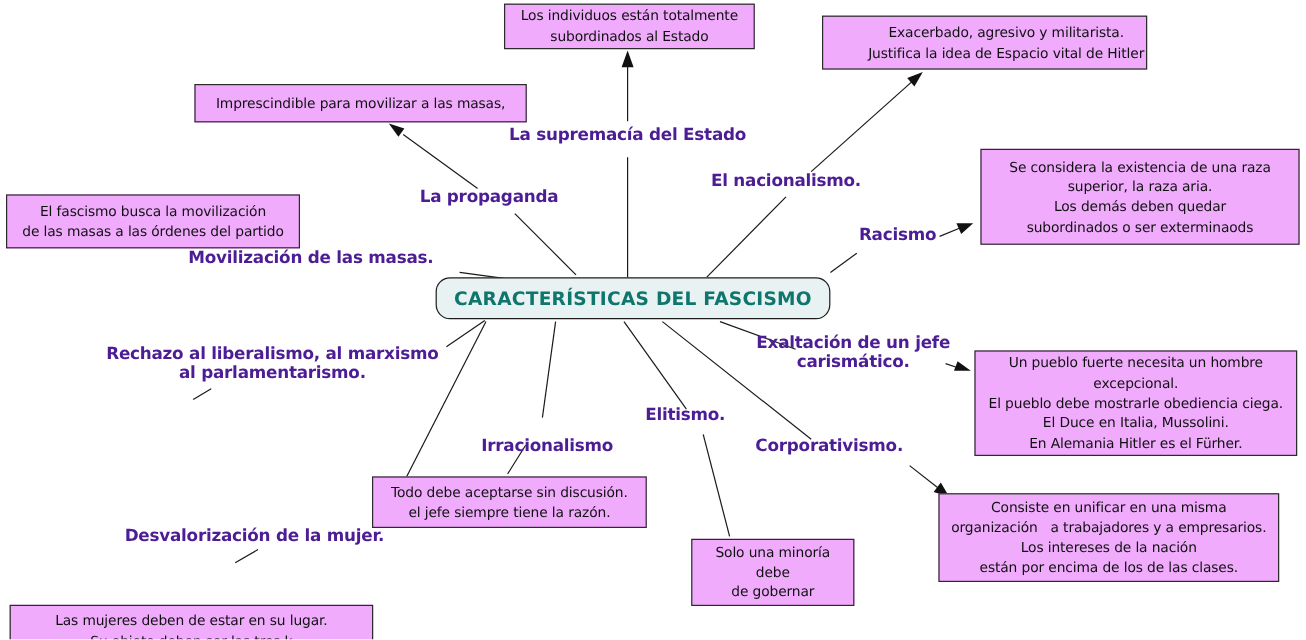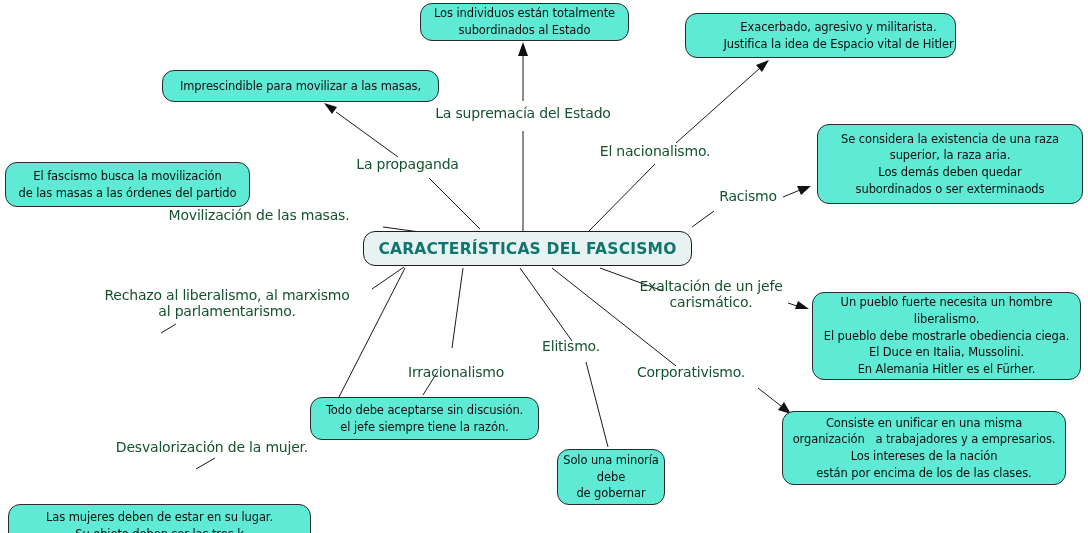--- a/index.html
+++ b/index.html
@@ -5,48 +5,48 @@
   html,body{margin:0;padding:0;background:#ffffff;}
   #canvas{
     position:relative;width:1088px;height:533px;overflow:hidden;
     font-family:"DejaVu Sans","Liberation Sans",sans-serif;background:#ffffff;
   }
   #wires{position:absolute;left:0;top:0;width:1088px;height:533px;}
   #wires line{stroke:#1a1a1a;stroke-width:1;}
   #wires polygon{fill:#111;}
   .concept{
     position:absolute;box-sizing:border-box;
-    background:#5eead4;border:1px solid #2b2b2b;border-radius:12px;
+    background:#f0abfc;border:1px solid #2b2b2b;border-radius:0;
     display:flex;align-items:center;justify-content:center;
     font-size:11.5px;line-height:1.45;color:#101010;
     text-align:center;white-space:pre;letter-spacing:-0.1px;
   }
   .center-concept{
     position:absolute;box-sizing:border-box;
     background:#e9f2f3;border:1.5px solid #1d1d1d;border-radius:12px;
     display:flex;align-items:center;justify-content:center;
     font-size:15.5px;font-weight:bold;color:#0f766e;letter-spacing:0.2px;
     white-space:pre;text-align:center;
   }
   .link-label{
     position:absolute;box-sizing:border-box;
-    color:#14532d;font-weight:normal;font-size:14px;line-height:1.12;
+    color:#4c1d95;font-weight:bold;font-size:14px;line-height:1.12;
     text-align:center;white-space:pre-line;letter-spacing:-0.2px;
   }
   
   #b-individuos{left:420px;top:3px;width:209px;height:38px;}
   #b-exacerbado{left:685px;top:13px;width:271px;height:45px;padding-left:36px;}
   #b-imprescindible{left:162px;top:70px;width:277px;height:32px;}
   #b-fascismo{left:5px;top:162px;width:245px;height:45px;}
   #b-raza{left:817px;top:124px;width:266px;height:80px;}
   #b-sociedad{left:22px;top:333px;width:169px;height:42px;}
   #b-pueblo{left:812px;top:292px;width:269px;height:88px;}
   #b-tododebe{left:310px;top:397px;width:229px;height:43px;}
   #b-corpdesc{left:782px;top:411px;width:284px;height:74px;}
-  #b-minoria{left:557px;top:449px;width:108px;height:56px;}
+  #b-minoria{left:576px;top:449px;width:136px;height:56px;}
   #b-mujeres{left:8px;top:468px;width:303px;height:60px;margin-top:36px;}
   #b-center{left:363px;top:231px;width:329px;height:35px;}
   
   #l-supremacia{left:413px;top:106px;width:220px;}
   #l-propaganda{left:345px;top:157px;width:125px;}
   #l-nacionalismo{left:586px;top:144px;width:138px;}
   #l-racismo{left:711px;top:189px;width:74px;}
   #l-movilizacion{left:136px;top:208px;width:246px;}
   #l-rechazo{left:83px;top:288px;width:288px;}
   #l-irracionalismo{left:396px;top:349px;width:120px;margin-top:16px;}
@@ -122,21 +122,21 @@
   <div id="b-exacerbado" class="concept">Exacerbado, agresivo y militarista.
 Justifica la idea de Espacio vital de Hitler</div>
   <div id="b-imprescindible" class="concept">Imprescindible para movilizar a las masas,</div>
   <div id="b-fascismo" class="concept">El fascismo busca la movilización
 de las masas a las órdenes del partido</div>
   <div id="b-raza" class="concept">Se considera la existencia de una raza
 superior, la raza aria.
 Los demás deben quedar
 subordinados o ser exterminaods</div>
   <div id="b-pueblo" class="concept">Un pueblo fuerte necesita un hombre
-liberalismo.
+excepcional.
 El pueblo debe mostrarle obediencia ciega.
 El Duce en Italia, Mussolini.
 En Alemania Hitler es el Fürher.</div>
   <div id="b-tododebe" class="concept">Todo debe aceptarse sin discusión.
 el jefe siempre tiene la razón.</div>
   <div id="b-corpdesc" class="concept">Consiste en unificar en una misma
 organización   a trabajadores y a empresarios.
 Los intereses de la nación
 están por encima de los de las clases.</div>
   <div id="b-minoria" class="concept">Solo una minoría

